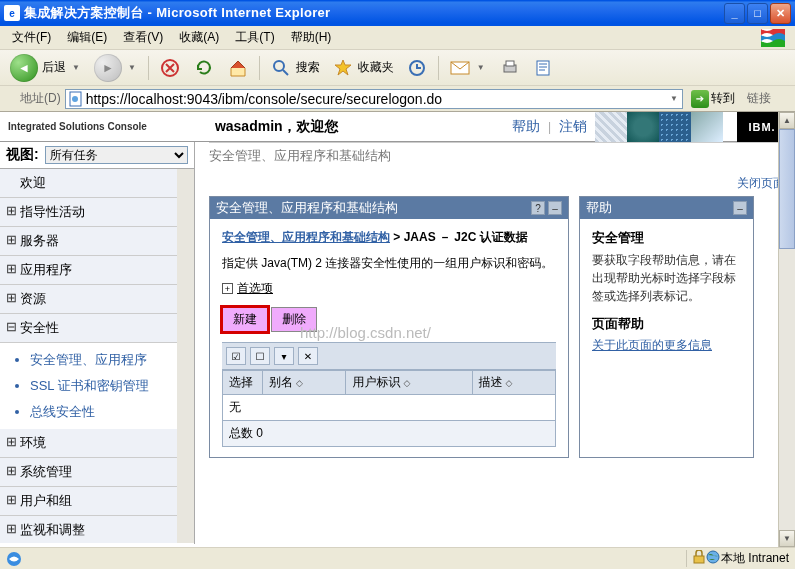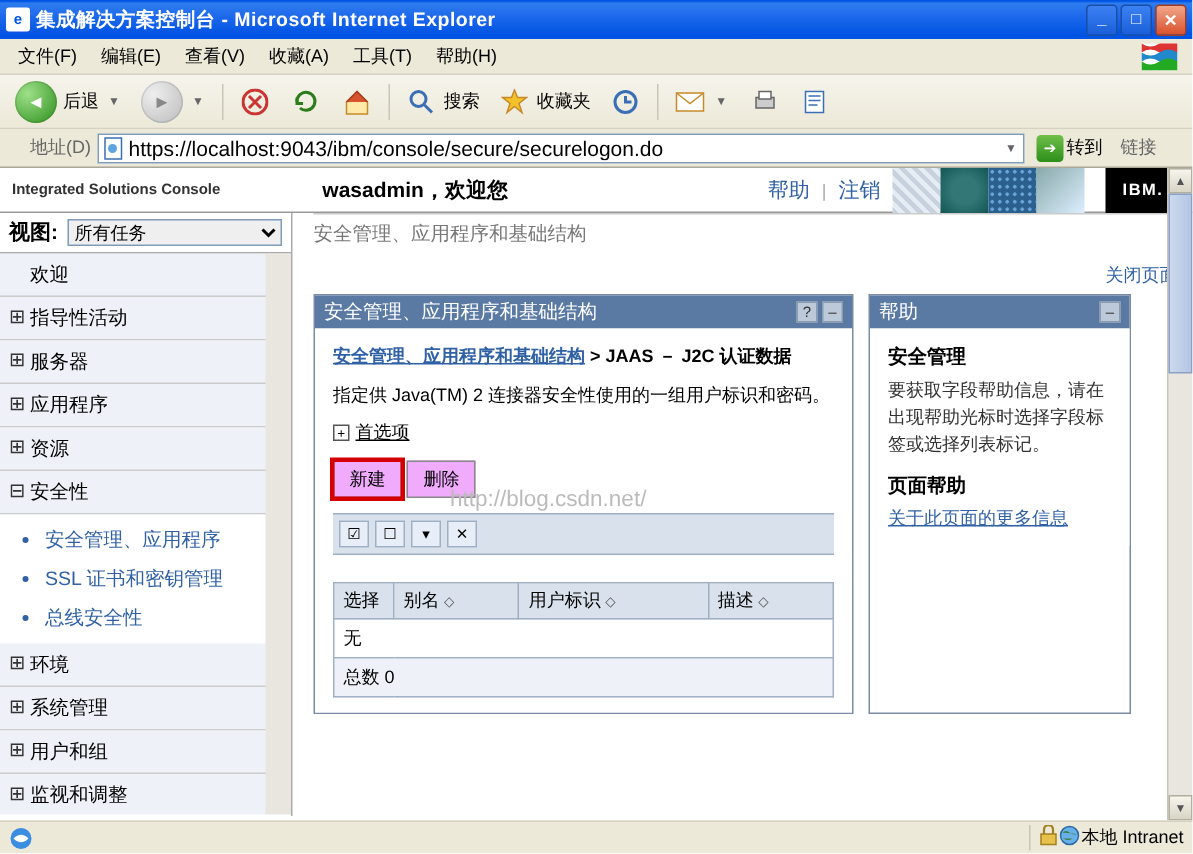--- a/index.html
+++ b/index.html
@@ -84,21 +84,21 @@
 .pref-text { text-decoration: underline; }
 .watermark { position:absolute; color:#bbb; font-size:15px; pointer-events:none; }
 
 .btn-row { margin: 4px 0 10px; }
 .btn { display: inline-block; background: #f0abfc; border: 1px solid #888; padding: 3px 10px; cursor: pointer; font: inherit; }
 .btn.new { outline: 3px solid #d40000; outline-offset: -1px; }
 
 .mini-tb { background: #d9e1ec; padding: 4px; display: flex; gap: 4px; border-top: 1px solid #9fb0c5; border-bottom: 1px solid #9fb0c5; }
 .mini-btn { width: 20px; height: 18px; background: #e8eef7; border: 1px solid #9fb0c5; cursor: pointer; display:flex; align-items:center; justify-content:center; font-size:10px; }
 
-table.data { width: 100%; border-collapse: collapse; margin-top: 18px; }
+table.data { width: 100%; border-collapse: collapse; }
 table.data th { background: #d9e1ec; text-align: left; font-weight: normal; padding: 3px 6px; border: 1px solid #9fb0c5; font-size: 12px; }
 table.data th .sort { font-size: 9px; color: #555; margin-left: 3px; }
 table.data td { padding: 4px 6px; border: 1px solid #9fb0c5; }
 .total-row td { background: #eef2f8; }
 
 .help-body h4 { font-size: 13px; margin-bottom: 4px; }
 .help-body p { color: #333; line-height: 1.5; margin-bottom: 10px; }
 .help-body a { color: #3161a5; text-decoration: underline; cursor: pointer; }
 
 

